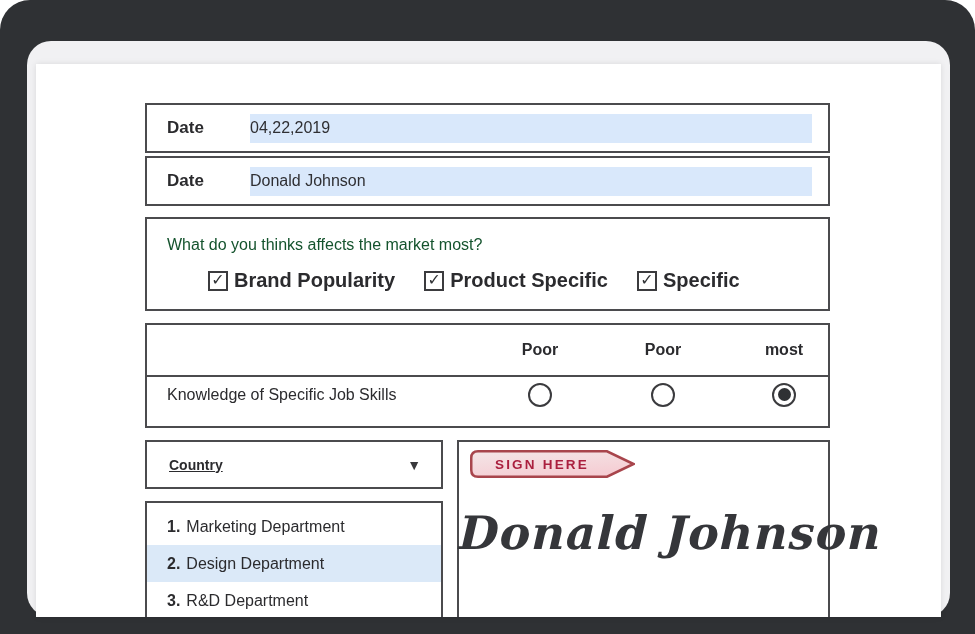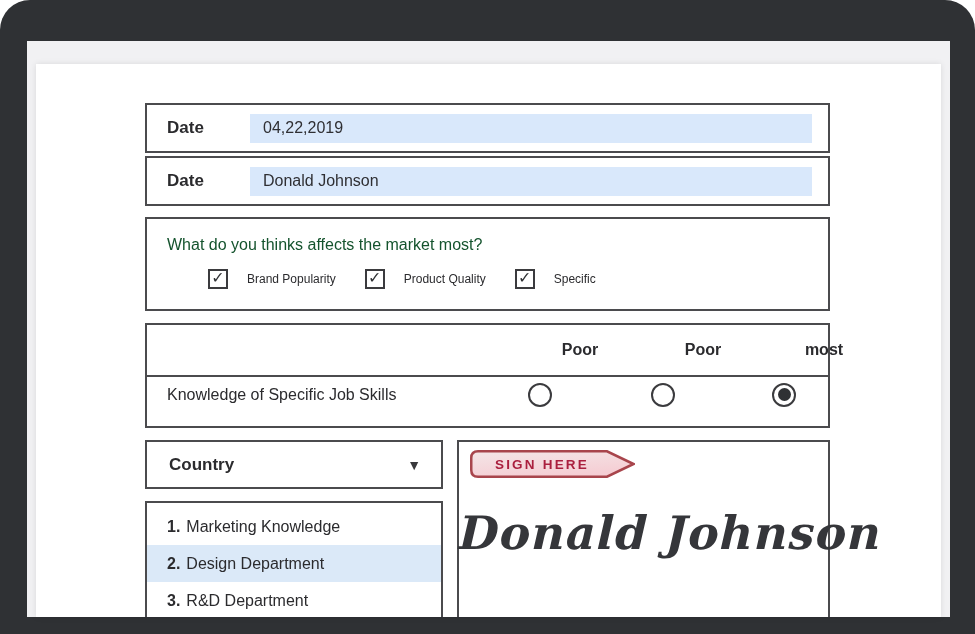--- a/index.html
+++ b/index.html
@@ -1,62 +1,62 @@
 <!DOCTYPE html>
 <html><head>
 <meta charset="utf-8">
 <style>
   html,body{margin:0;padding:0;background:#ffffff;}
   body{width:975px;height:634px;position:relative;overflow:hidden;
        font-family:"Liberation Sans", sans-serif;color:#2b2b2e;}
 
   
   .bezel{position:absolute;inset:0;background:#2f3134;border-radius:30px 30px 0 0;}
-  .screen{position:absolute;left:27px;top:41px;right:25px;bottom:17px;background:#f1f1f3;}
+  .screen{position:absolute;left:27px;top:41px;right:25px;bottom:17px;background:#f1f1f3;border-radius:24px;}
   .page{position:absolute;left:9px;top:23px;right:9px;bottom:0;background:#ffffff;
         overflow:hidden;box-shadow:0 0 6px rgba(0,0,0,0.10);}
 
   
   .box{position:absolute;background:#fff;border:2px solid #4b4b4e;box-sizing:border-box;}
 
   
   .field-row{left:109px;width:685px;height:50px;display:flex;align-items:center;padding-left:20px;}
   .field-row .flabel{font-weight:700;font-size:17px;flex:0 0 83px;}
   .field-row .finput{flex:1;height:29px;margin-right:16px;background:#d9e8fb;
-        display:flex;align-items:center;padding-left:13px;font-size:16px;color:#2f2f33;}
+        display:flex;align-items:center;font-size:16px;color:#2f2f33;}
 
   
   .question-box{left:109px;top:153px;width:685px;height:94px;}
   .question{padding:17px 0 0 20px;font-size:16px;color:#14532d;}
   .opts{display:flex;align-items:center;margin:15px 0 0 61px;column-gap:29px;}
   .opt{display:flex;align-items:center;cursor:default;}
   .cbx{width:20px;height:20px;border:2px solid #3b3b3e;box-sizing:border-box;
        display:flex;align-items:center;justify-content:center;background:#fff;}
   .cbx .mark{display:none;font-size:16px;line-height:1;color:#2f3134;font-weight:400;
              transform:translateY(-1px);}
   .cbx.checked .mark{display:block;}
-  .opt-label{font-weight:400;font-size:12px;margin-left:19px;}
+  .opt-label{font-weight:700;font-size:20px;margin-left:6px;}
 
   
   .table{left:109px;top:259px;width:685px;height:105px;}
   .thead,.trow{display:grid;grid-template-columns:343px 100px 146px 96px;align-items:center;}
-  .thead{height:50px;border-bottom:2px solid #4b4b4e;padding-left:40px;}
+  .thead{height:50px;border-bottom:2px solid #4b4b4e;}
   .th{font-weight:700;font-size:16px;text-align:center;}
   .trow{height:35px;}
   .td-label{padding-left:20px;font-size:16px;}
   .td{text-align:center;}
   .radio{width:24px;height:24px;border:2px solid #3b3b3e;border-radius:50%;
          display:inline-flex;align-items:center;justify-content:center;box-sizing:border-box;
          background:#fff;vertical-align:middle;}
   .radio.checked::after{content:"";width:13px;height:13px;border-radius:50%;background:#2f3134;}
 
   
   .select{left:109px;top:376px;width:298px;height:49px;display:flex;align-items:center;
           justify-content:space-between;padding:0 20px 0 22px;cursor:default;}
-  .slabel{font-weight:700;font-size:17px;}
+  .slabel{font-weight:700;font-size:14px;text-decoration:underline;}
   .arrow{font-size:14px;color:#39393c;line-height:1;}
 
   
   .list{left:109px;top:437px;width:298px;height:210px;padding-top:5px;}
   .li{height:37px;display:flex;align-items:center;padding-left:20px;font-size:16px;}
   .li.selected{background:#dbe9f8;}
   .li .num{font-weight:700;margin-right:6px;}
 
   
   .sign{left:421px;top:376px;width:373px;height:280px;}
@@ -94,21 +94,21 @@
         <label class="opt">
           <span class="cbx checked">
               <span class="mark">✓</span>
             </span>
           <span class="opt-label">Brand Popularity</span>
         </label>
         <label class="opt">
           <span class="cbx checked">
               <span class="mark">✓</span>
             </span>
-          <span class="opt-label">Product Quality</span>
+          <span class="opt-label">Product Specific</span>
         </label>
         <label class="opt">
           <span class="cbx checked">
               <span class="mark">✓</span>
             </span>
           <span class="opt-label">Specific</span>
         </label>
       </div>
     </div>
 
@@ -128,21 +128,21 @@
     </div>
 
     <div class="box select">
       <span class="slabel">Country</span>
       <span class="arrow">▼</span>
     </div>
 
     <div class="box list">
       <div class="li">
         <span class="num">1.</span>
-        <span>Marketing Knowledge</span>
+        <span>Marketing Department</span>
       </div>
       <div class="li selected">
         <span class="num">2.</span>
         <span>Design Department</span>
       </div>
       <div class="li">
         <span class="num">3.</span>
         <span>R&amp;D Department</span>
       </div>
     </div>

